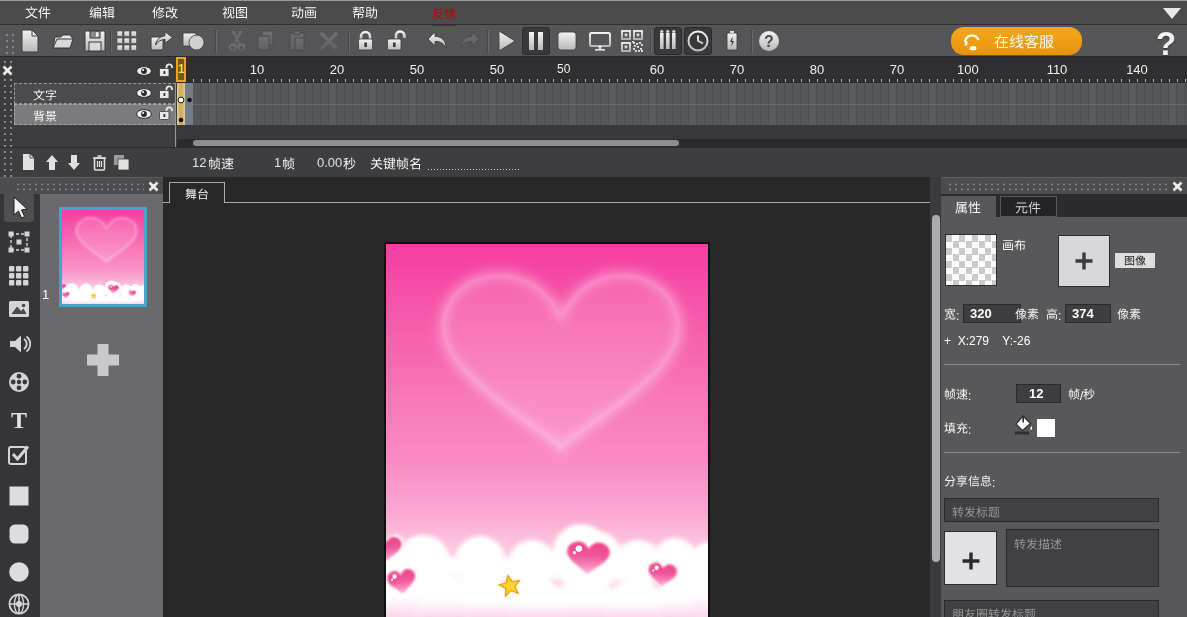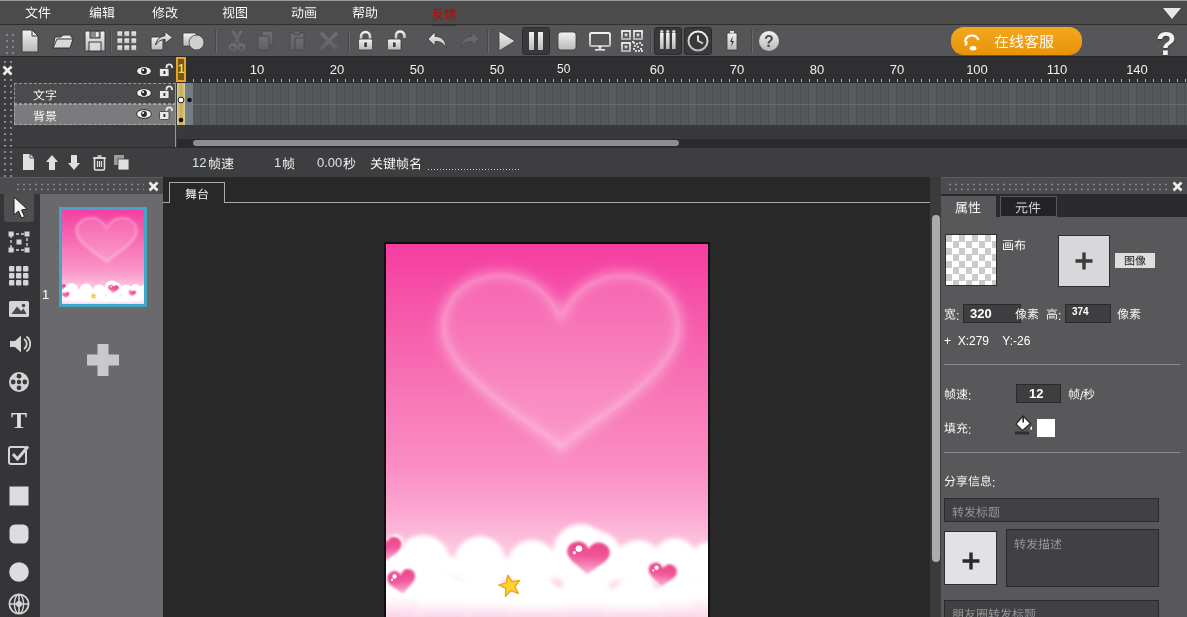--- a/index.html
+++ b/index.html
@@ -215,21 +215,21 @@
 <div class="abs" style="left:177px;top:79px;width:1010px;height:3px;background:repeating-linear-gradient(90deg,#b2b2b2 0,#b2b2b2 1px,rgba(0,0,0,0) 1px,rgba(0,0,0,0) 8px)"></div>
 <div class="abs" style="left:237px;top:62px;width:40px;text-align:center;color:#f0f0f0;font-size:13px">10</div>
 <div class="abs" style="left:317px;top:62px;width:40px;text-align:center;color:#f0f0f0;font-size:13px">20</div>
 <div class="abs" style="left:397px;top:62px;width:40px;text-align:center;color:#f0f0f0;font-size:13px">50</div>
 <div class="abs" style="left:477px;top:62px;width:40px;text-align:center;color:#f0f0f0;font-size:13px">50</div>
 <div class="abs" style="left:557px;top:62px;width:40px;text-align:left;color:#f0f0f0;font-size:12px">50</div>
 <div class="abs" style="left:637px;top:62px;width:40px;text-align:center;color:#f0f0f0;font-size:13px">60</div>
 <div class="abs" style="left:717px;top:62px;width:40px;text-align:center;color:#f0f0f0;font-size:13px">70</div>
 <div class="abs" style="left:797px;top:62px;width:40px;text-align:center;color:#f0f0f0;font-size:13px">80</div>
 <div class="abs" style="left:877px;top:62px;width:40px;text-align:center;color:#f0f0f0;font-size:13px">70</div>
-<div class="abs" style="left:957px;top:62px;width:40px;text-align:center;color:#f0f0f0;font-size:13px">100</div>
+<div class="abs" style="left:957px;top:62px;width:40px;color:#f0f0f0;font-size:13px">100</div>
 <div class="abs" style="left:1037px;top:62px;width:40px;text-align:center;color:#f0f0f0;font-size:13px">110</div>
 <div class="abs" style="left:1117px;top:62px;width:40px;text-align:center;color:#f0f0f0;font-size:13px">140</div>
 <div class="abs" style="left:177px;top:83px;width:1010px;height:42px;
 background:repeating-linear-gradient(90deg, #55585b 0, #55585b 7px, #4b4d50 7px, #4b4d50 8px,
  #55585b 8px, #55585b 15px, #4b4d50 15px, #4b4d50 16px,
  #55585b 16px, #55585b 23px, #4b4d50 23px, #4b4d50 24px,
  #55585b 24px, #55585b 31px, #4b4d50 31px, #4b4d50 32px,
  #5a5d60 32px, #5a5d60 39px, #4b4d50 39px, #4b4d50 40px)"></div>
 <div class="abs" style="left:177px;top:103.5px;width:1010px;height:1px;background:#6a6a6a"></div>
 <div class="abs" style="left:185px;top:83px;width:8px;height:42px;background:#737d88"></div>
@@ -461,21 +461,21 @@
         <use href="#g5bbd" x="0"></use>
       </svg><span style="color:#fff;font-size:12px">:</span></div>
 <div class="abs input" style="left:963px;top:304px;width:58px;height:19px;font-size:13px;padding:1px 0 0 6px">320</div>
 <div class="abs" style="left:1015px;top:306px"><svg class="zh " style="width:24px;height:12px;" viewBox="0 0 2000 1000" fill="#fff">
         <use href="#g50cf" x="0"></use>
         <use href="#g7d20" x="1000"></use>
       </svg></div>
 <div class="abs" style="left:1046px;top:306px"><svg class="zh " style="width:12px;height:12px;" viewBox="0 0 1000 1000" fill="#fff">
         <use href="#g9ad8" x="0"></use>
       </svg><span style="color:#fff;font-size:12px">:</span></div>
-<div class="abs input" style="left:1065px;top:304px;width:46px;height:19px;font-size:10px;padding:1px 12px 0 6px">374</div>
+<div class="abs input" style="left:1065px;top:304px;width:46px;height:19px;font-size:13px;padding:1px 12px 0 6px">374</div>
 <div class="abs" style="left:1117px;top:306px"><svg class="zh " style="width:24px;height:12px;" viewBox="0 0 2000 1000" fill="#fff">
         <use href="#g50cf" x="0"></use>
         <use href="#g7d20" x="1000"></use>
       </svg></div>
 <div class="abs" style="left:944px;top:334px;color:#fff;font-size:12px">+&nbsp;&nbsp;X:279&nbsp;&nbsp;&nbsp;&nbsp;Y:-26</div>
 <div class="abs" style="left:944px;top:364px;width:236px;height:1px;background:#8a8a8c"></div>
 <div class="abs" style="left:944px;top:386px"><svg class="zh " style="width:24px;height:12px;" viewBox="0 0 2000 1000" fill="#fff">
         <use href="#g5e27" x="0"></use>
         <use href="#g901f" x="1000"></use>
       </svg><span style="color:#fff;font-size:12px">:</span></div>

